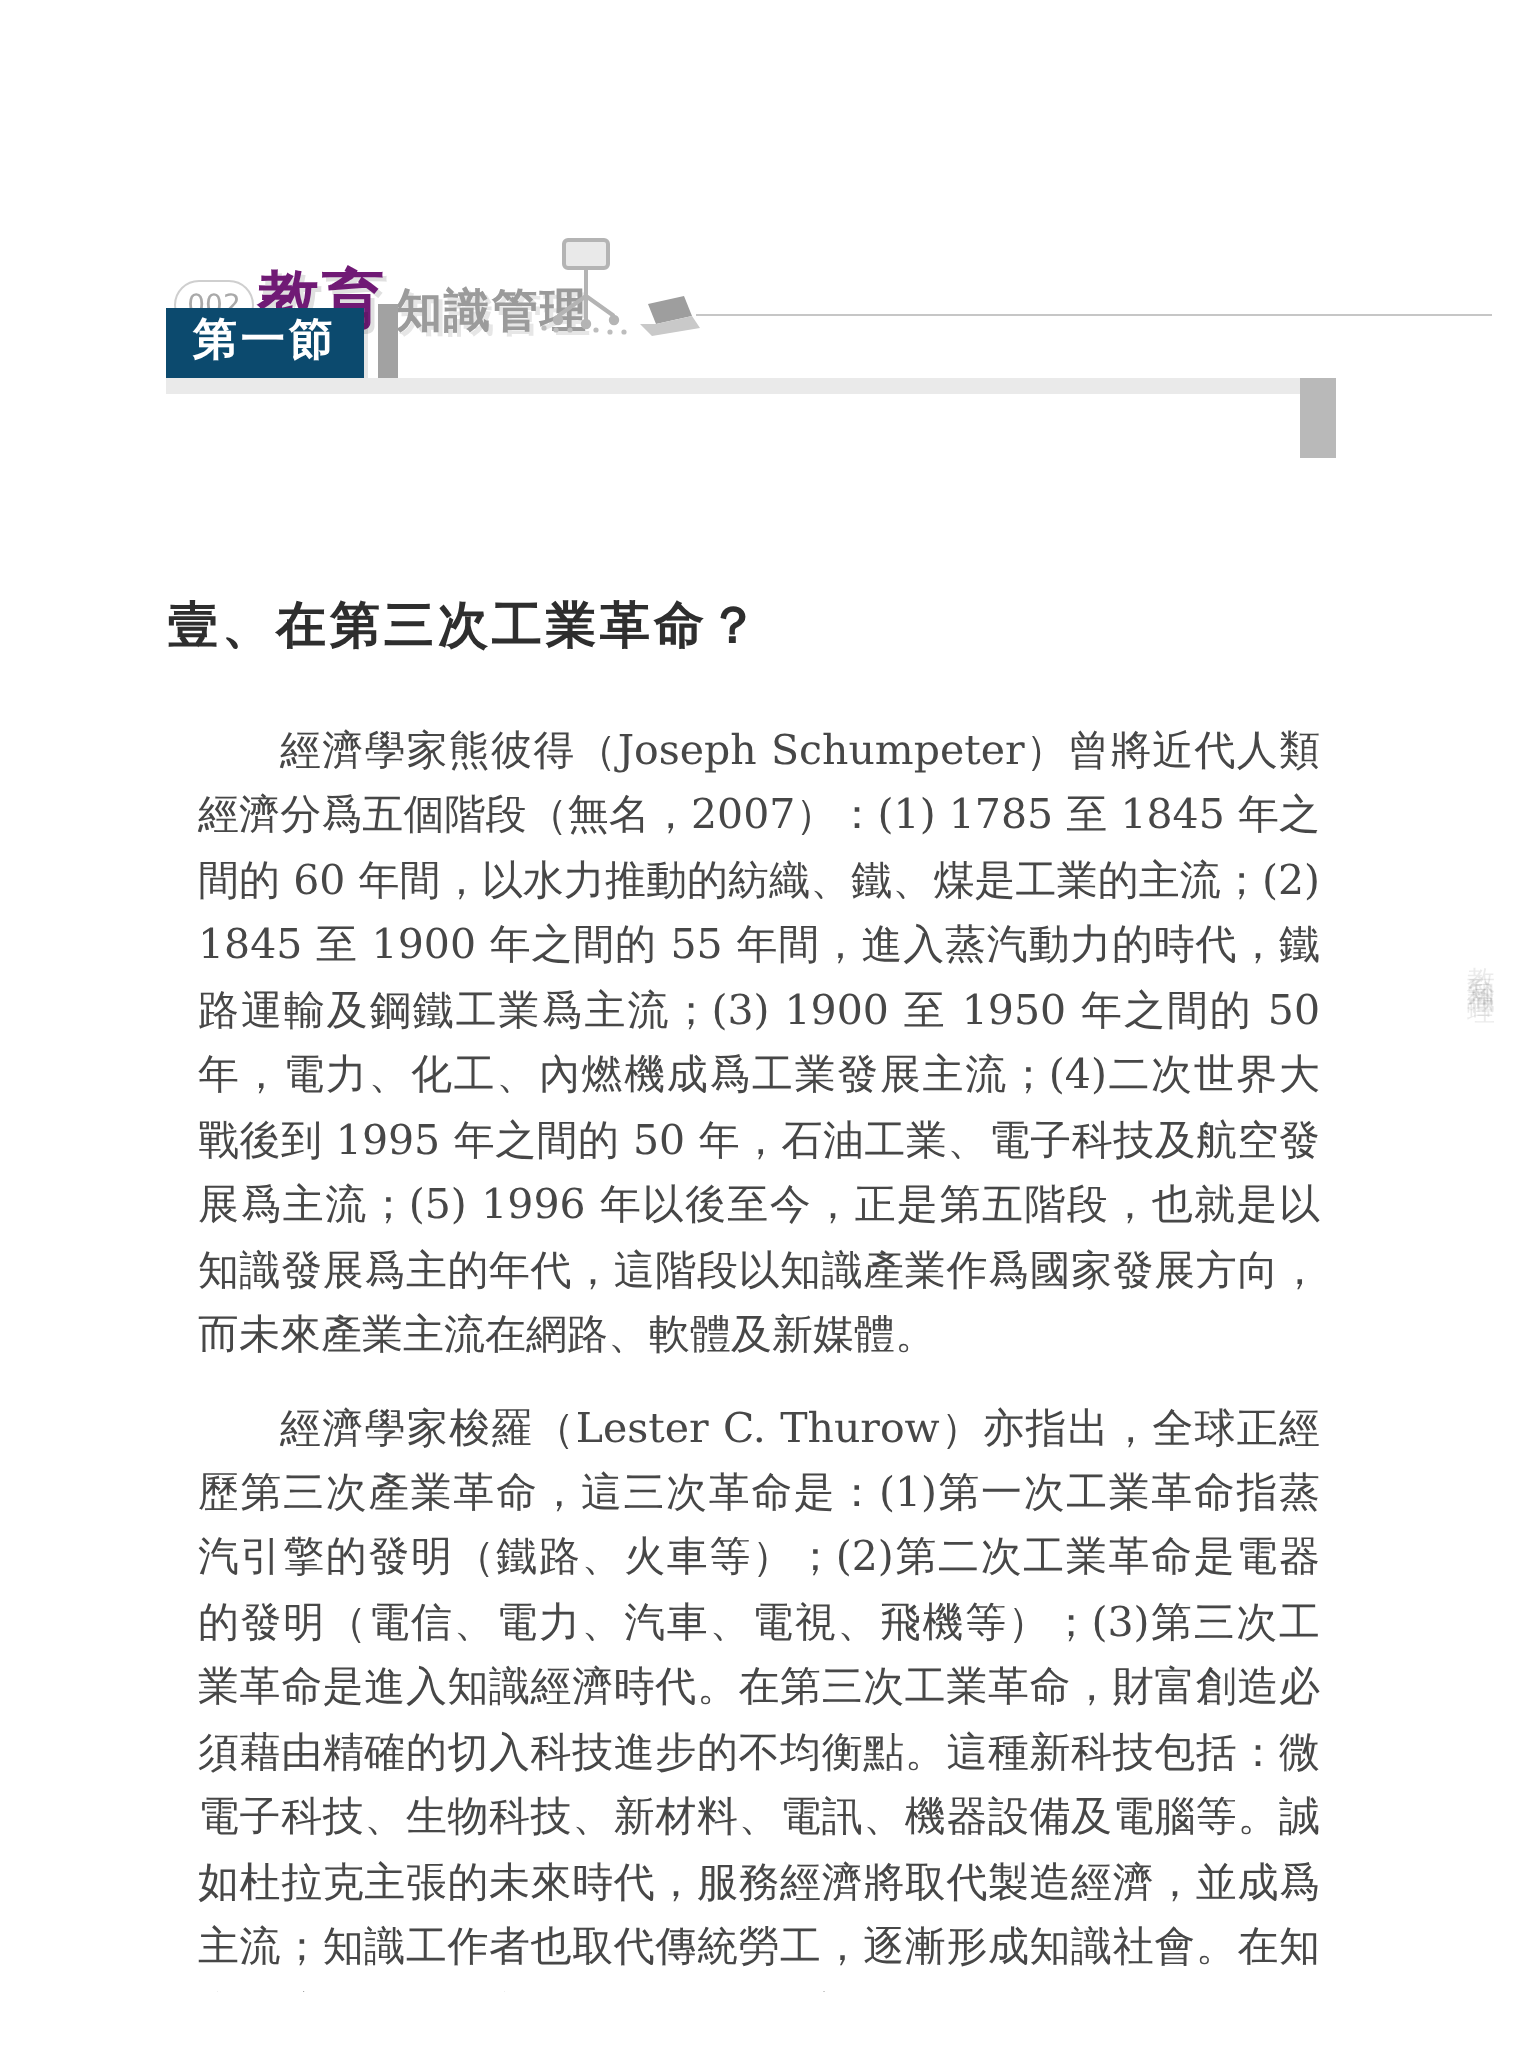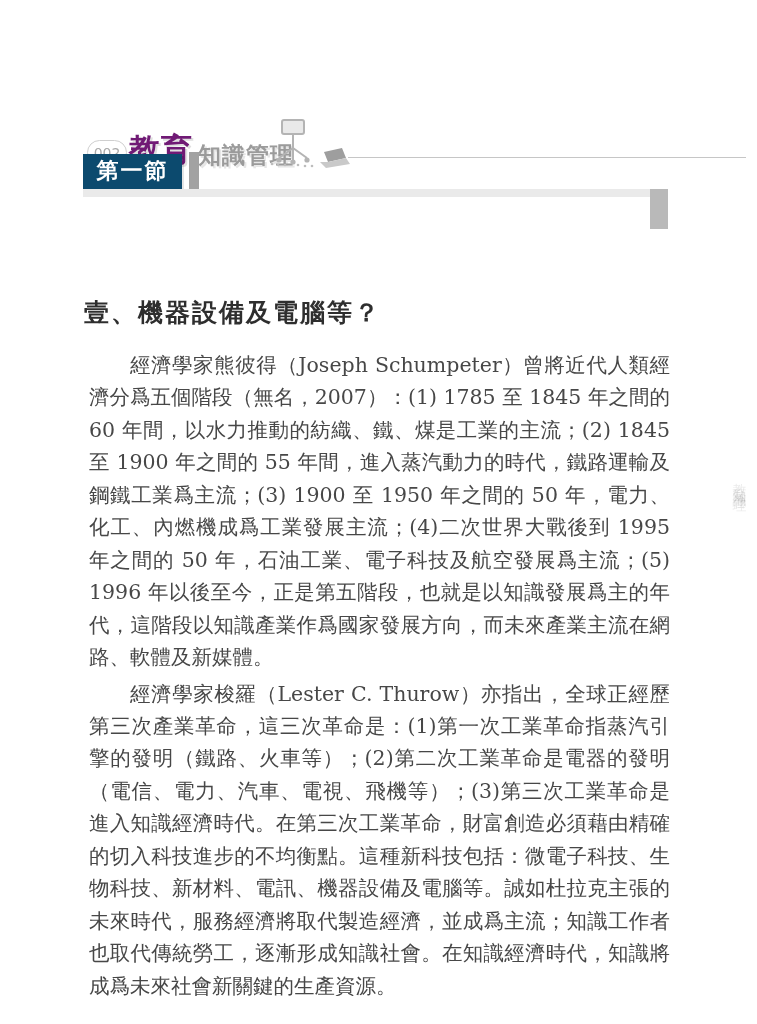--- a/index.html
+++ b/index.html
@@ -72,21 +72,21 @@
   .heading {
     position: absolute; left: 84px; top: 296px;
     font-size: 25px; font-weight: bold; color: #2e2e2e; letter-spacing: 2px;
   }
   .bodytext {
     position: absolute; left: 85px; top: 345px;
     width: 589px;
     font-size: 20.5px; line-height: 32.45px; color: #474747;
     text-align: justify; text-justify: inter-ideograph;
   }
-  .bodytext p { text-indent: 2em; margin: 4px; }
+  .bodytext p { text-indent: 2em; margin: 14px; }
 
   
   .edge-watermark {
     position: absolute; left: 731px; top: 472px;
     writing-mode: vertical-rl;
     font-size: 14px; letter-spacing: 3px;
     color: rgba(60,60,60,0.10);
     font-family: "DejaVu Sans", "Liberation Sans", sans-serif;
   }
 </style>
@@ -127,21 +127,21 @@
       </svg>
     </div>
     <div class="head-rule"></div>
   </div>
 
   <div class="sec-label-box">第一節</div>
   <div class="sec-label-bar"></div>
   <div class="sec-band"></div>
   <div class="sec-right-block"></div>
 
-  <div class="heading">壹、機器設備及電腦等？</div>
+  <div class="heading">壹、在第三次工業革命？</div>
 
   <div class="bodytext">
     <p>經濟學家熊彼得（Joseph Schumpeter）曾將近代人類經濟分爲五個階段（無名，2007）：(1) 1785 至 1845 年之間的 60 年間，以水力推動的紡織、鐵、煤是工業的主流；(2) 1845 至 1900 年之間的 55 年間，進入蒸汽動力的時代，鐵路運輸及鋼鐵工業爲主流；(3) 1900 至 1950 年之間的 50 年，電力、化工、內燃機成爲工業發展主流；(4)二次世界大戰後到 1995 年之間的 50 年，石油工業、電子科技及航空發展爲主流；(5) 1996 年以後至今，正是第五階段，也就是以知識發展爲主的年代，這階段以知識產業作爲國家發展方向，而未來產業主流在網路、軟體及新媒體。</p>
     <p>經濟學家梭羅（Lester C. Thurow）亦指出，全球正經歷第三次產業革命，這三次革命是：(1)第一次工業革命指蒸汽引擎的發明（鐵路、火車等）；(2)第二次工業革命是電器的發明（電信、電力、汽車、電視、飛機等）；(3)第三次工業革命是進入知識經濟時代。在第三次工業革命，財富創造必須藉由精確的切入科技進步的不均衡點。這種新科技包括：微電子科技、生物科技、新材料、電訊、機器設備及電腦等。誠如杜拉克主張的未來時代，服務經濟將取代製造經濟，並成爲主流；知識工作者也取代傳統勞工，逐漸形成知識社會。在知識經濟時代，知識將成爲未來社會新關鍵的生產資源。</p>
     <p>知識管理就是經濟生產要素之一，如何做好知識管理（Knowledge Management, KM）已成爲 21 世紀各國發展的重要方向，而知識管理的研究會快速發展，並成爲各國所重視的議題。企業界以知識管理領域爲風潮，學界亦以知</p>
   </div>
 
   <div class="edge-watermark">教育知識管理</div>
 
 </div>

